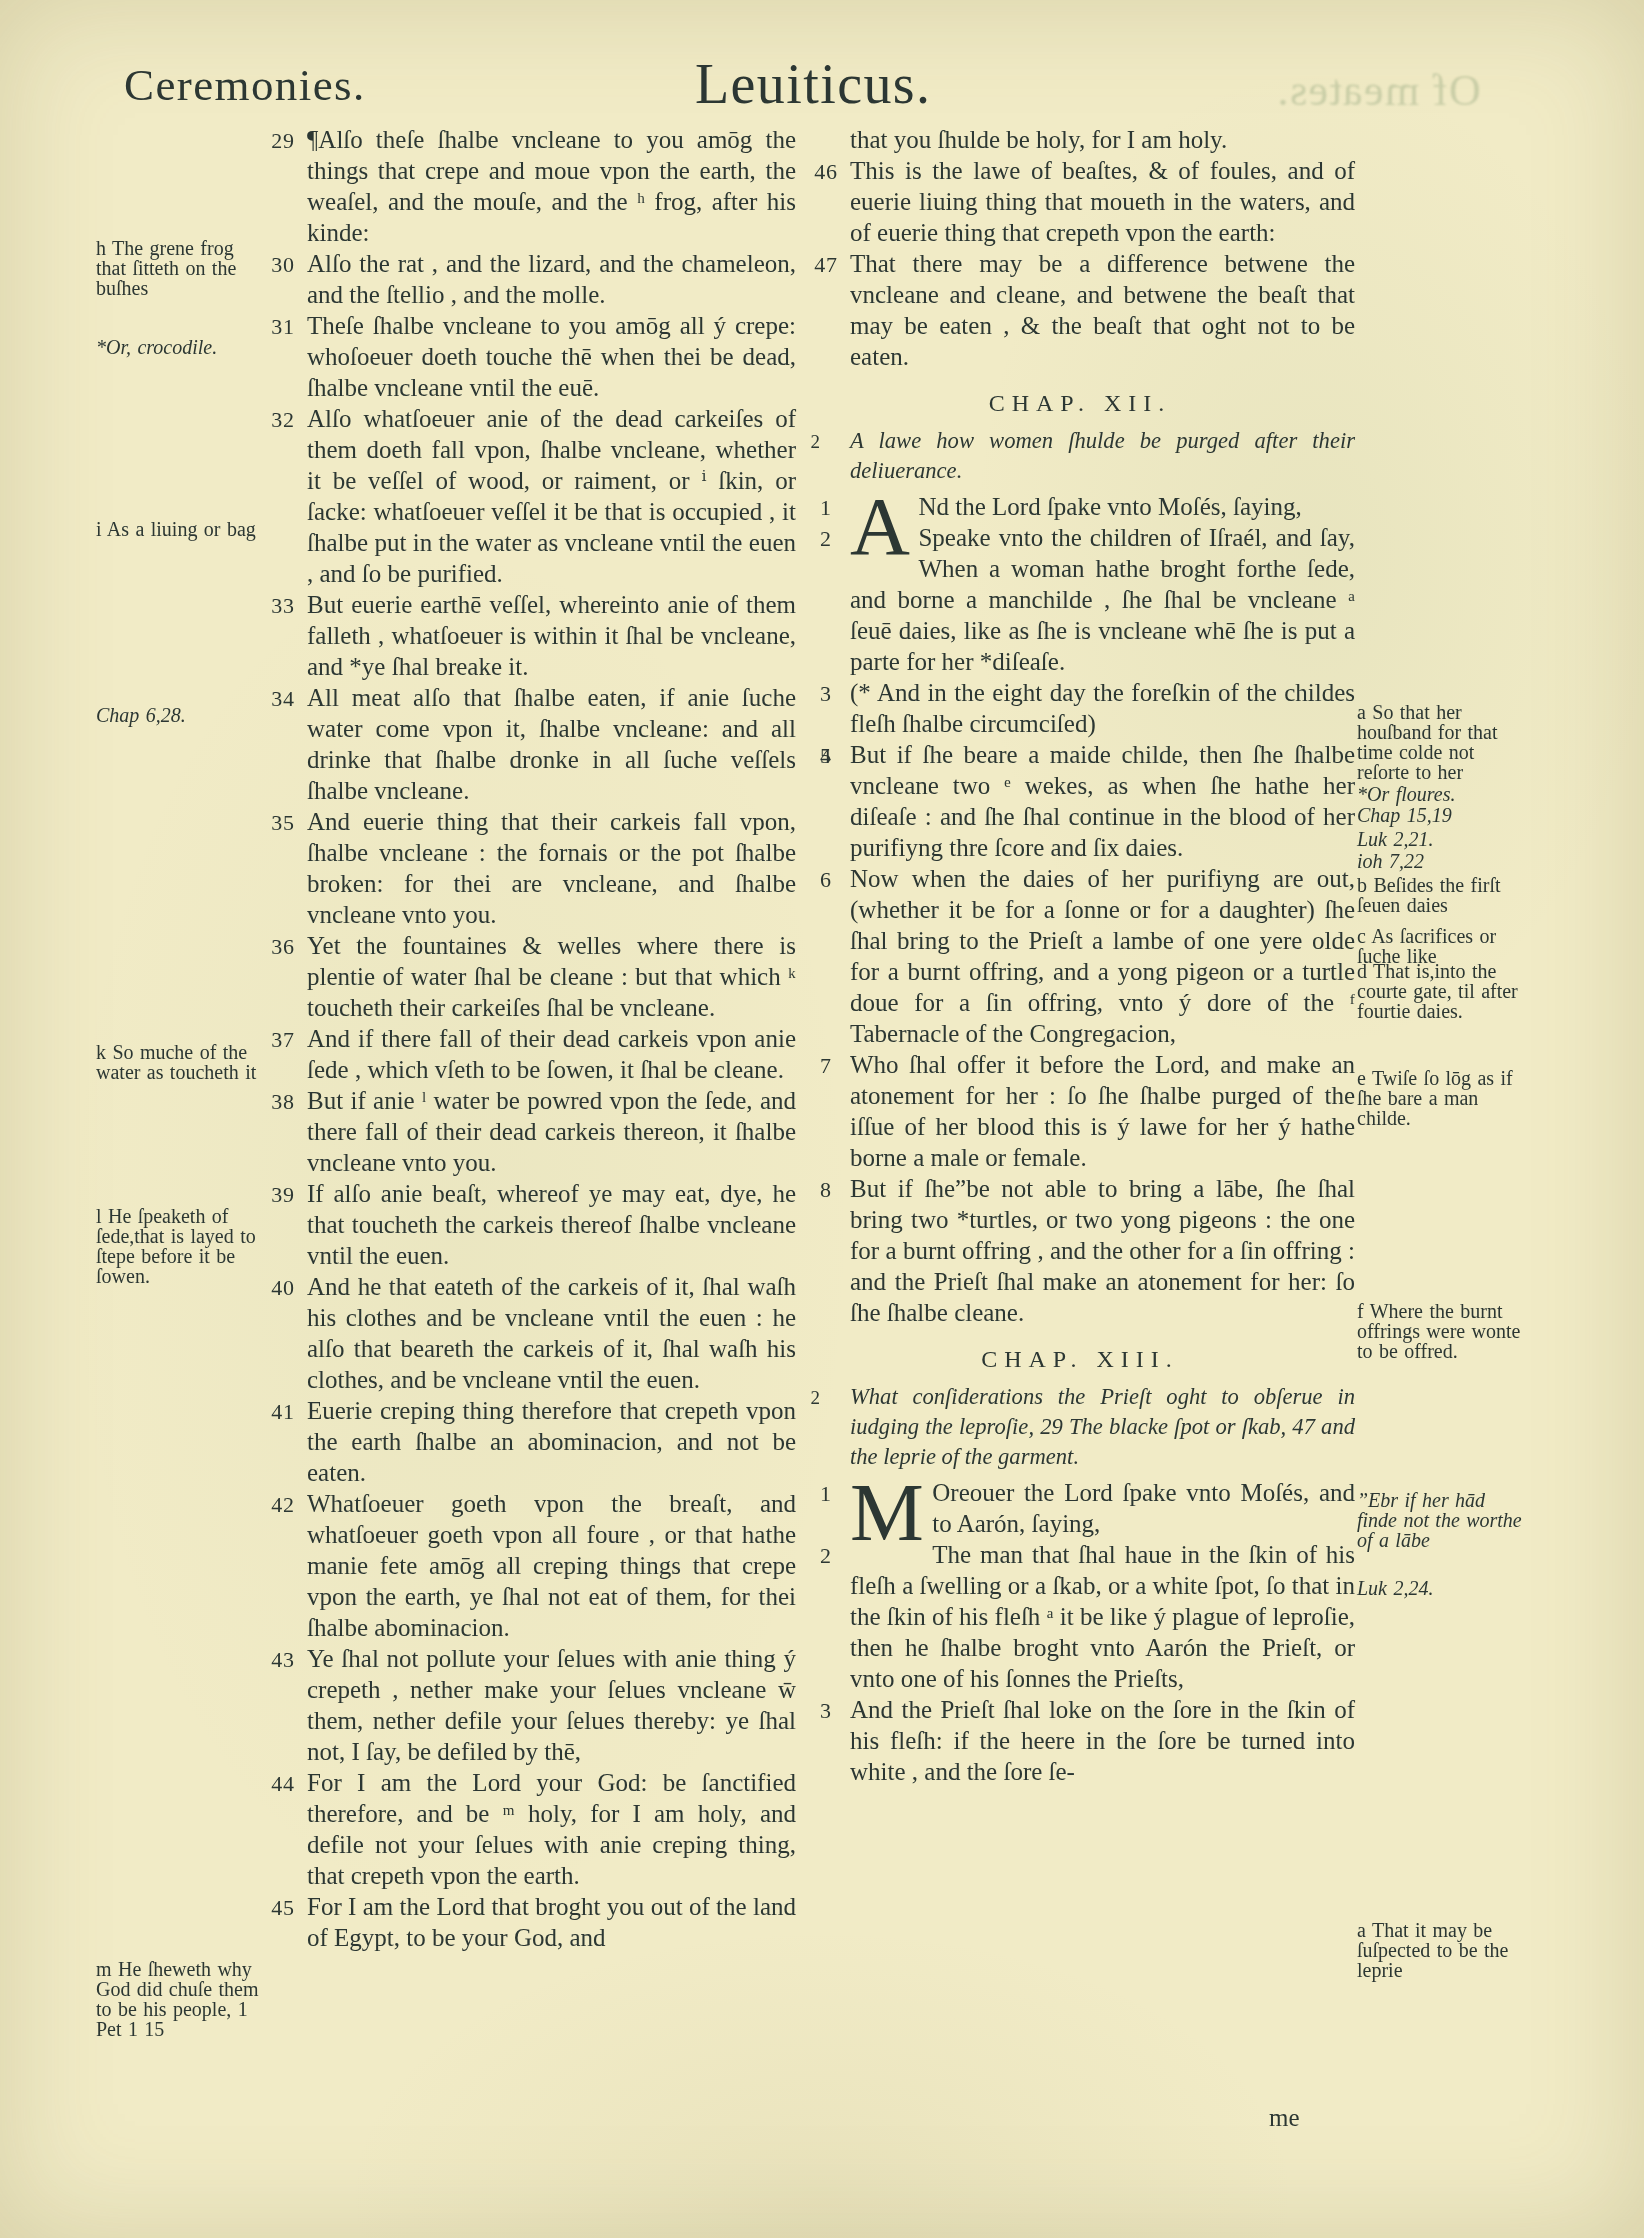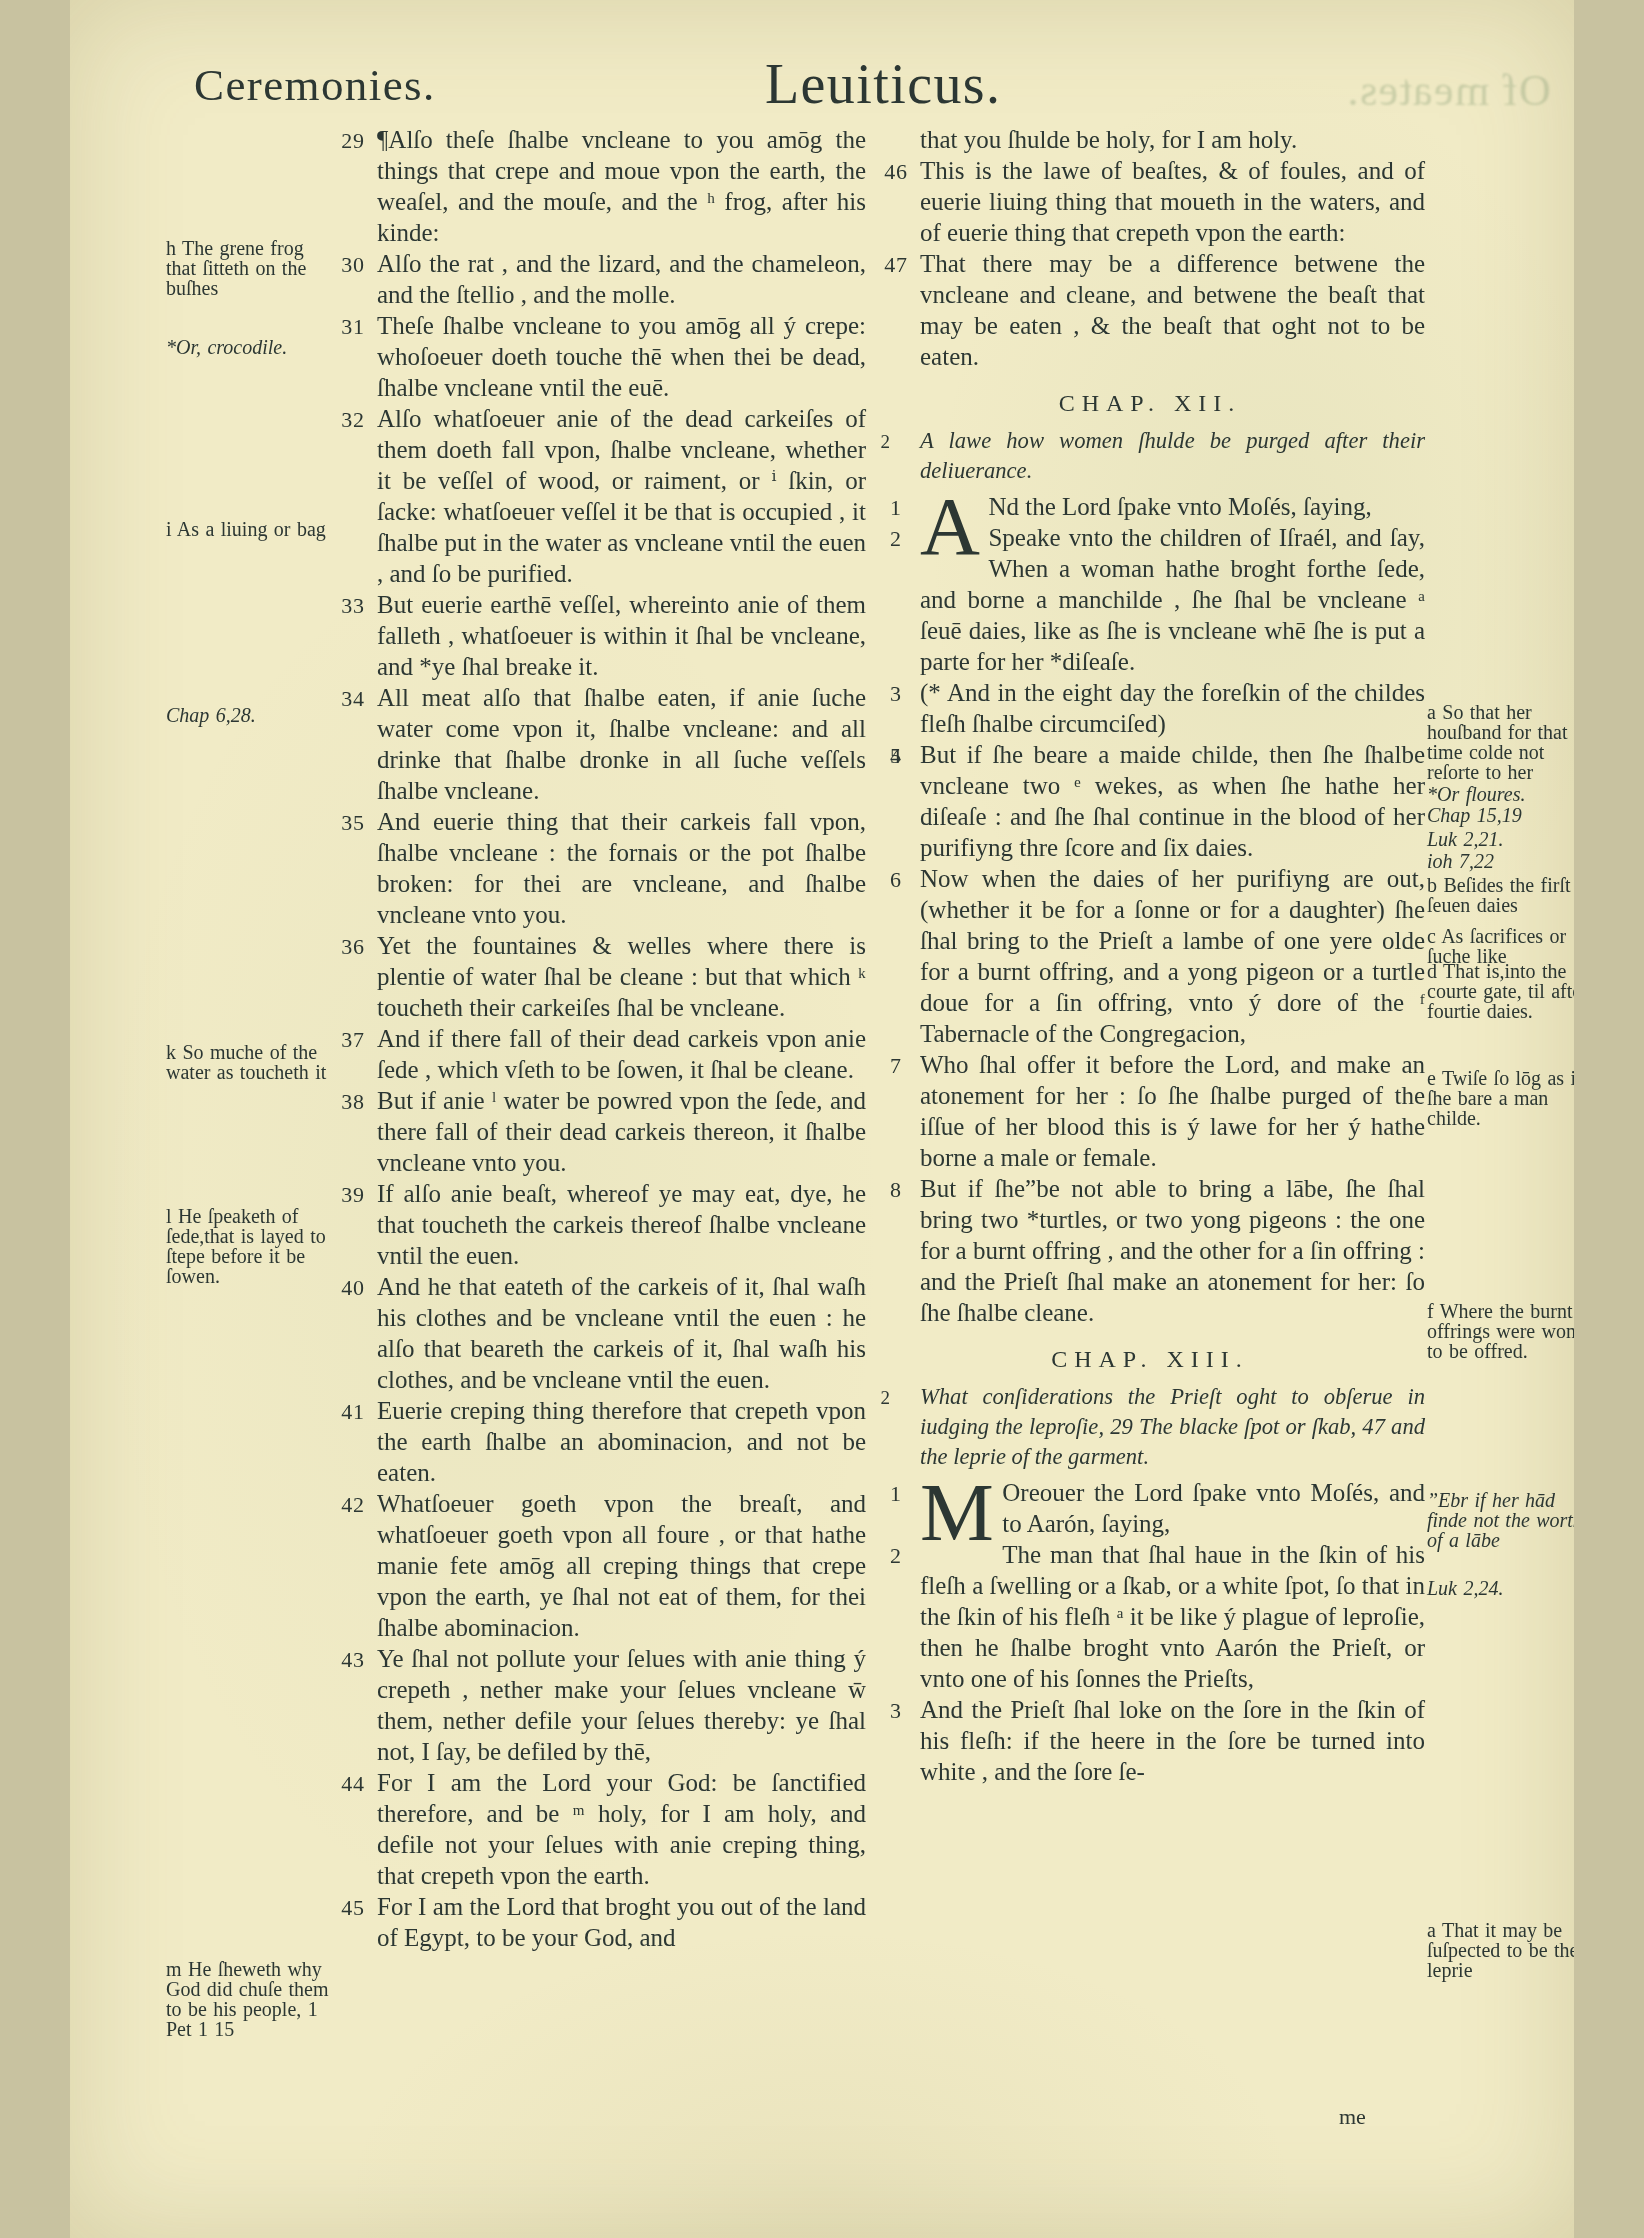--- a/index.html
+++ b/index.html
@@ -1,18 +1,18 @@
 <!DOCTYPE html>
 <html style="font-size:11.3px"><head>
 <meta charset="utf-8">
 <style>
   html,body{margin:0;padding:0;background:#c8c2a0;}
   .page{
     position:relative;
-    width:1504px;height:2239px;
+    width:1644px;height:2239px;
     margin:0 auto;
     background:
       radial-gradient(ellipse 494px 705px at 80% 25%, rgba(150,170,125,0.10), transparent 70%),
       radial-gradient(ellipse 564px 987px at 28% 55%, rgba(150,170,125,0.07), transparent 70%),
       radial-gradient(ellipse 635px 353px at 50% 98%, rgba(170,160,110,0.10), transparent 75%),
       #f1ebc6;
     box-shadow: inset 0 0 113px rgba(120,110,55,0.22);
     font-family:"Liberation Serif","DejaVu Serif","DejaVu Sans",serif;
     color:#2c3733;
     overflow:hidden;
@@ -36,21 +36,21 @@
   .col-left{left:262px;width:534px;}
   .col-right{left:805px;width:550px;}
   .verse{margin:0;position:relative;padding-left:45px;}
   .verse.nonum{padding-left:45px;}
   .vnum{position:absolute;left:1.4px;top:0.7px;width:39px;font-size:22px;letter-spacing:0.7px;text-align:center;}
   .vtext{}
   .chap{margin:15.5px 0 7px;text-align:center;font-size:24px;font-weight:400;letter-spacing:7px;}
   .argument{font-style:italic;margin:0 0 5.6px;position:relative;padding-left:45px;font-size:22.6px;line-height:30px;}
   .argnum{position:absolute;left:5.6px;top:1.4px;font-size:19px;font-style:normal;}
   .dropcap{float:left;font-size:83px;line-height:59px;padding:5.6px 8.5px 0 0;}
-  .catchword{position:absolute;left:1269px;top:2104px;font-size:22px;}
+  .catchword{position:absolute;left:1269px;top:2104px;font-size:25px;}
 </style>
 </head>
 <body>
 
 <div class="page">
 
   <span class="head-left">Ceremonies.</span>
   <span class="head-center">Leuiticus.</span>
   <span class="ghost">Of meates.</span>
 

